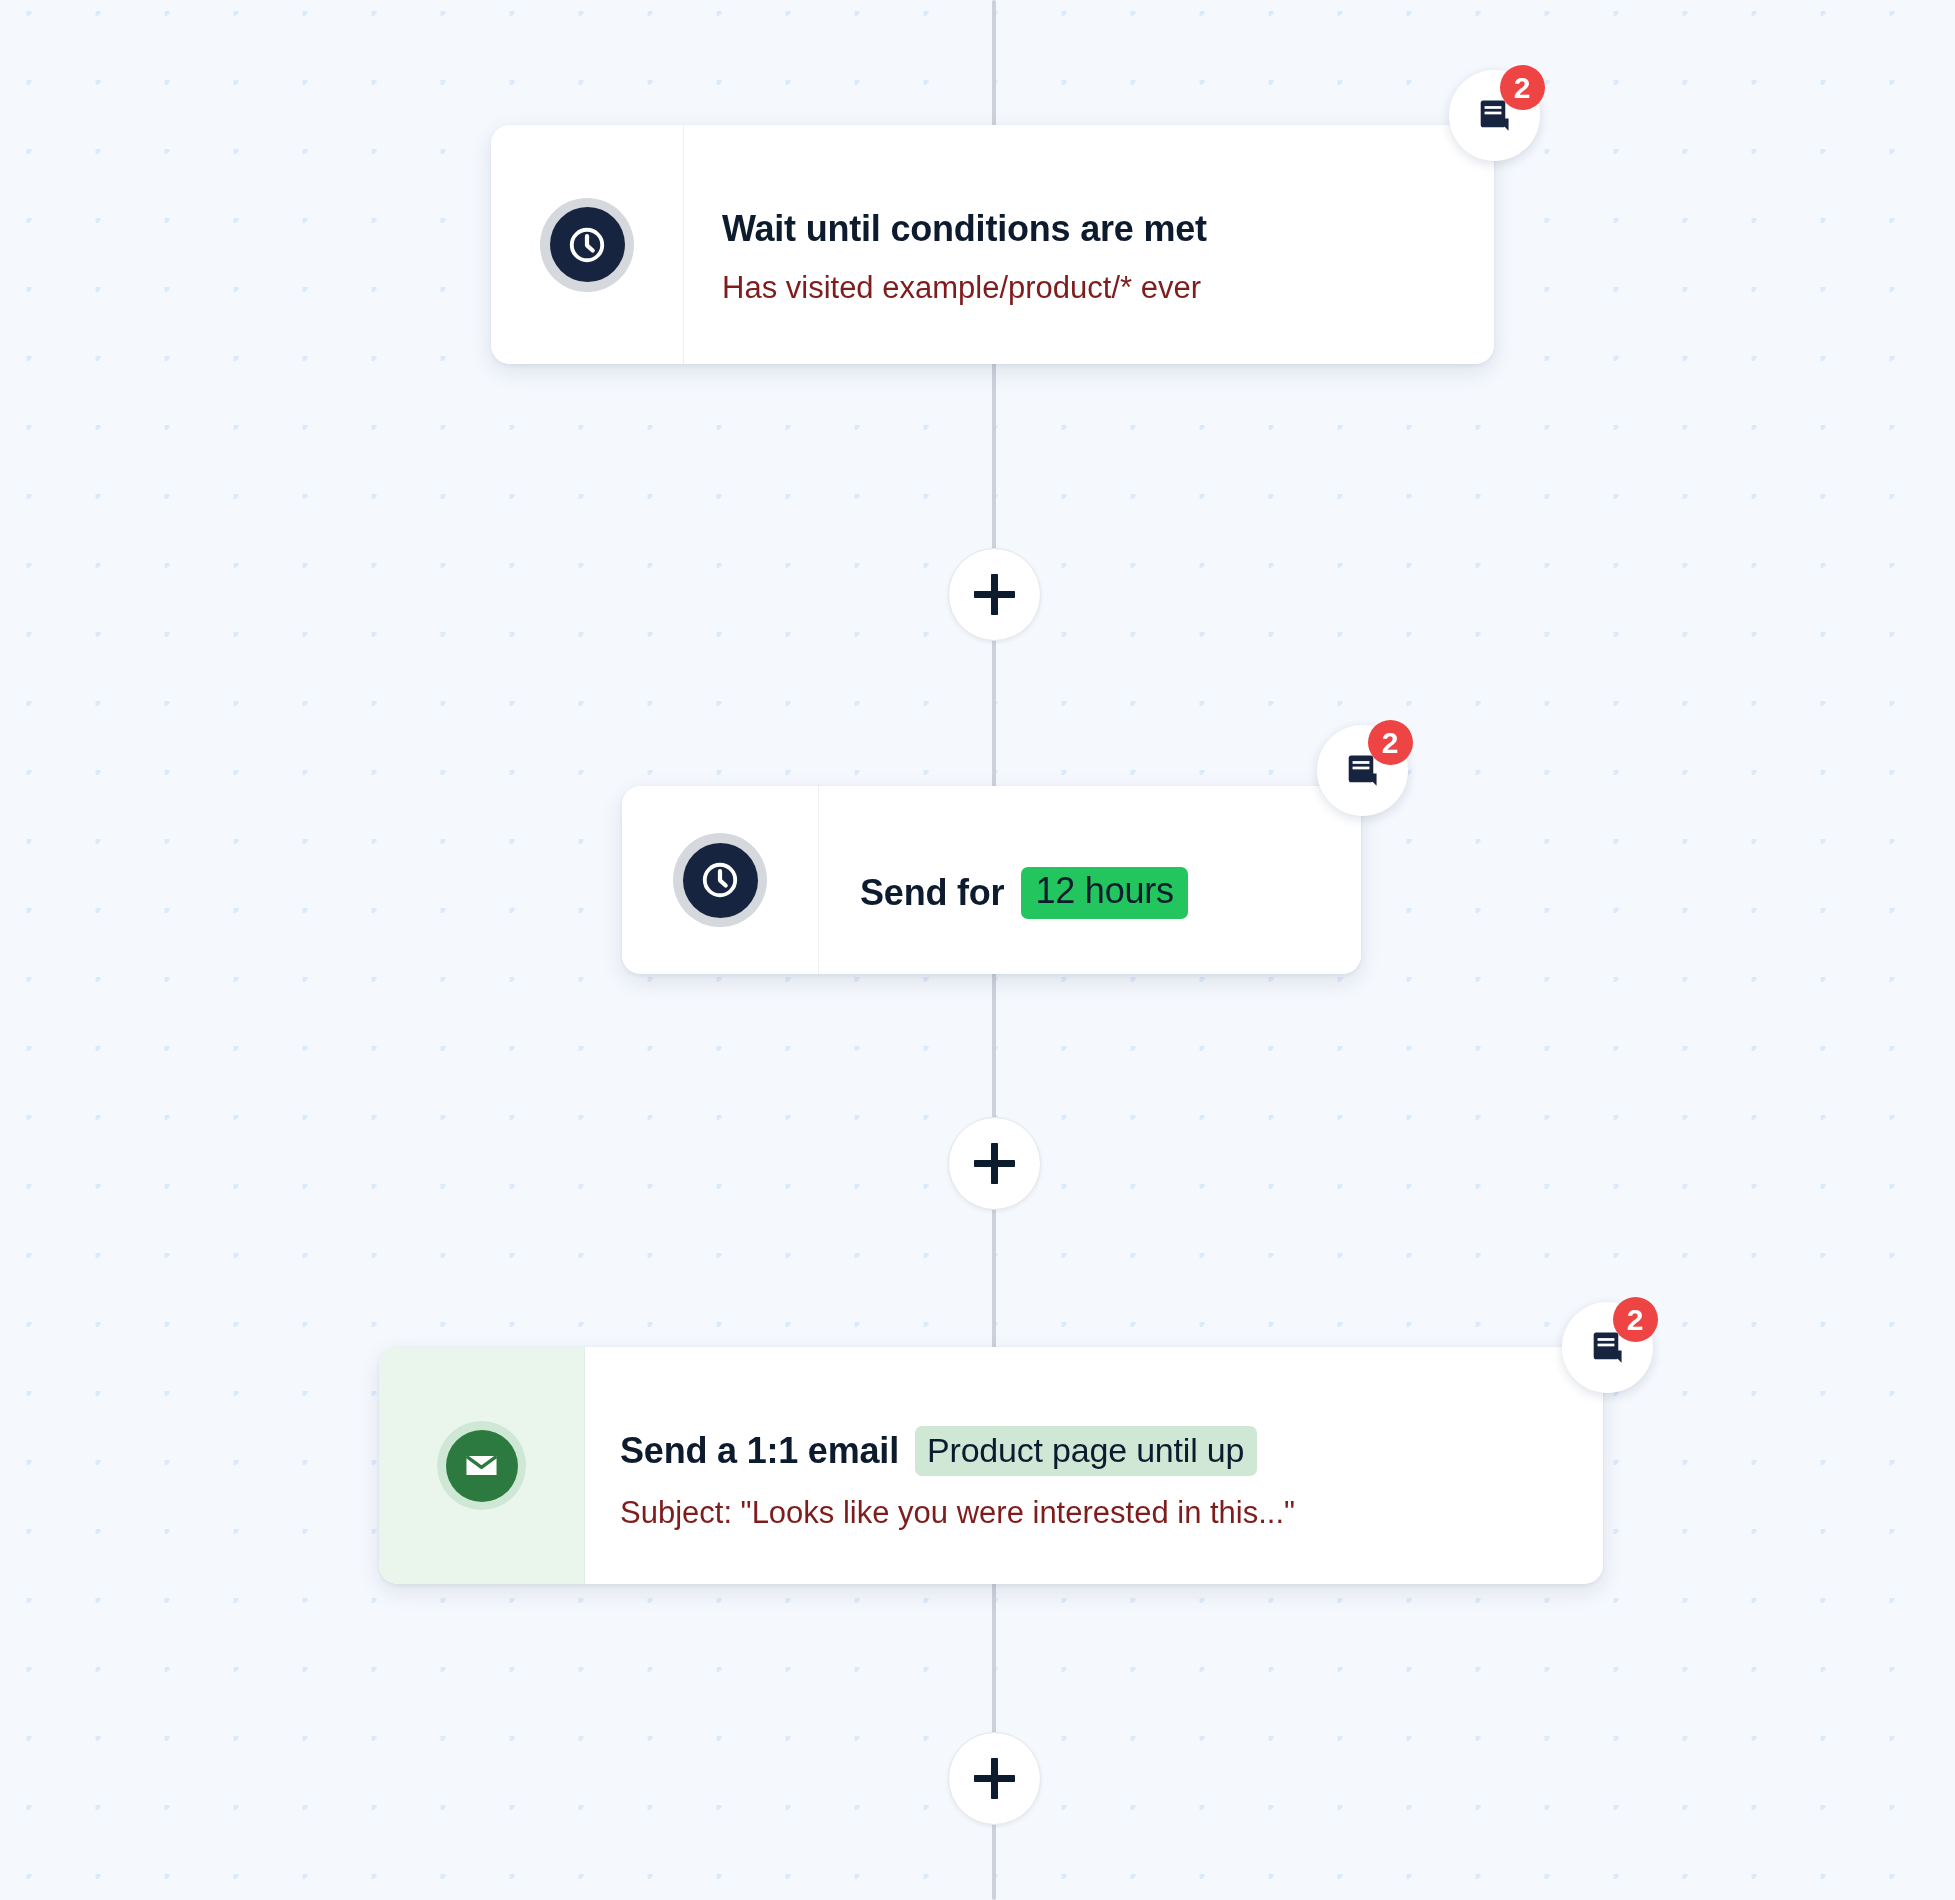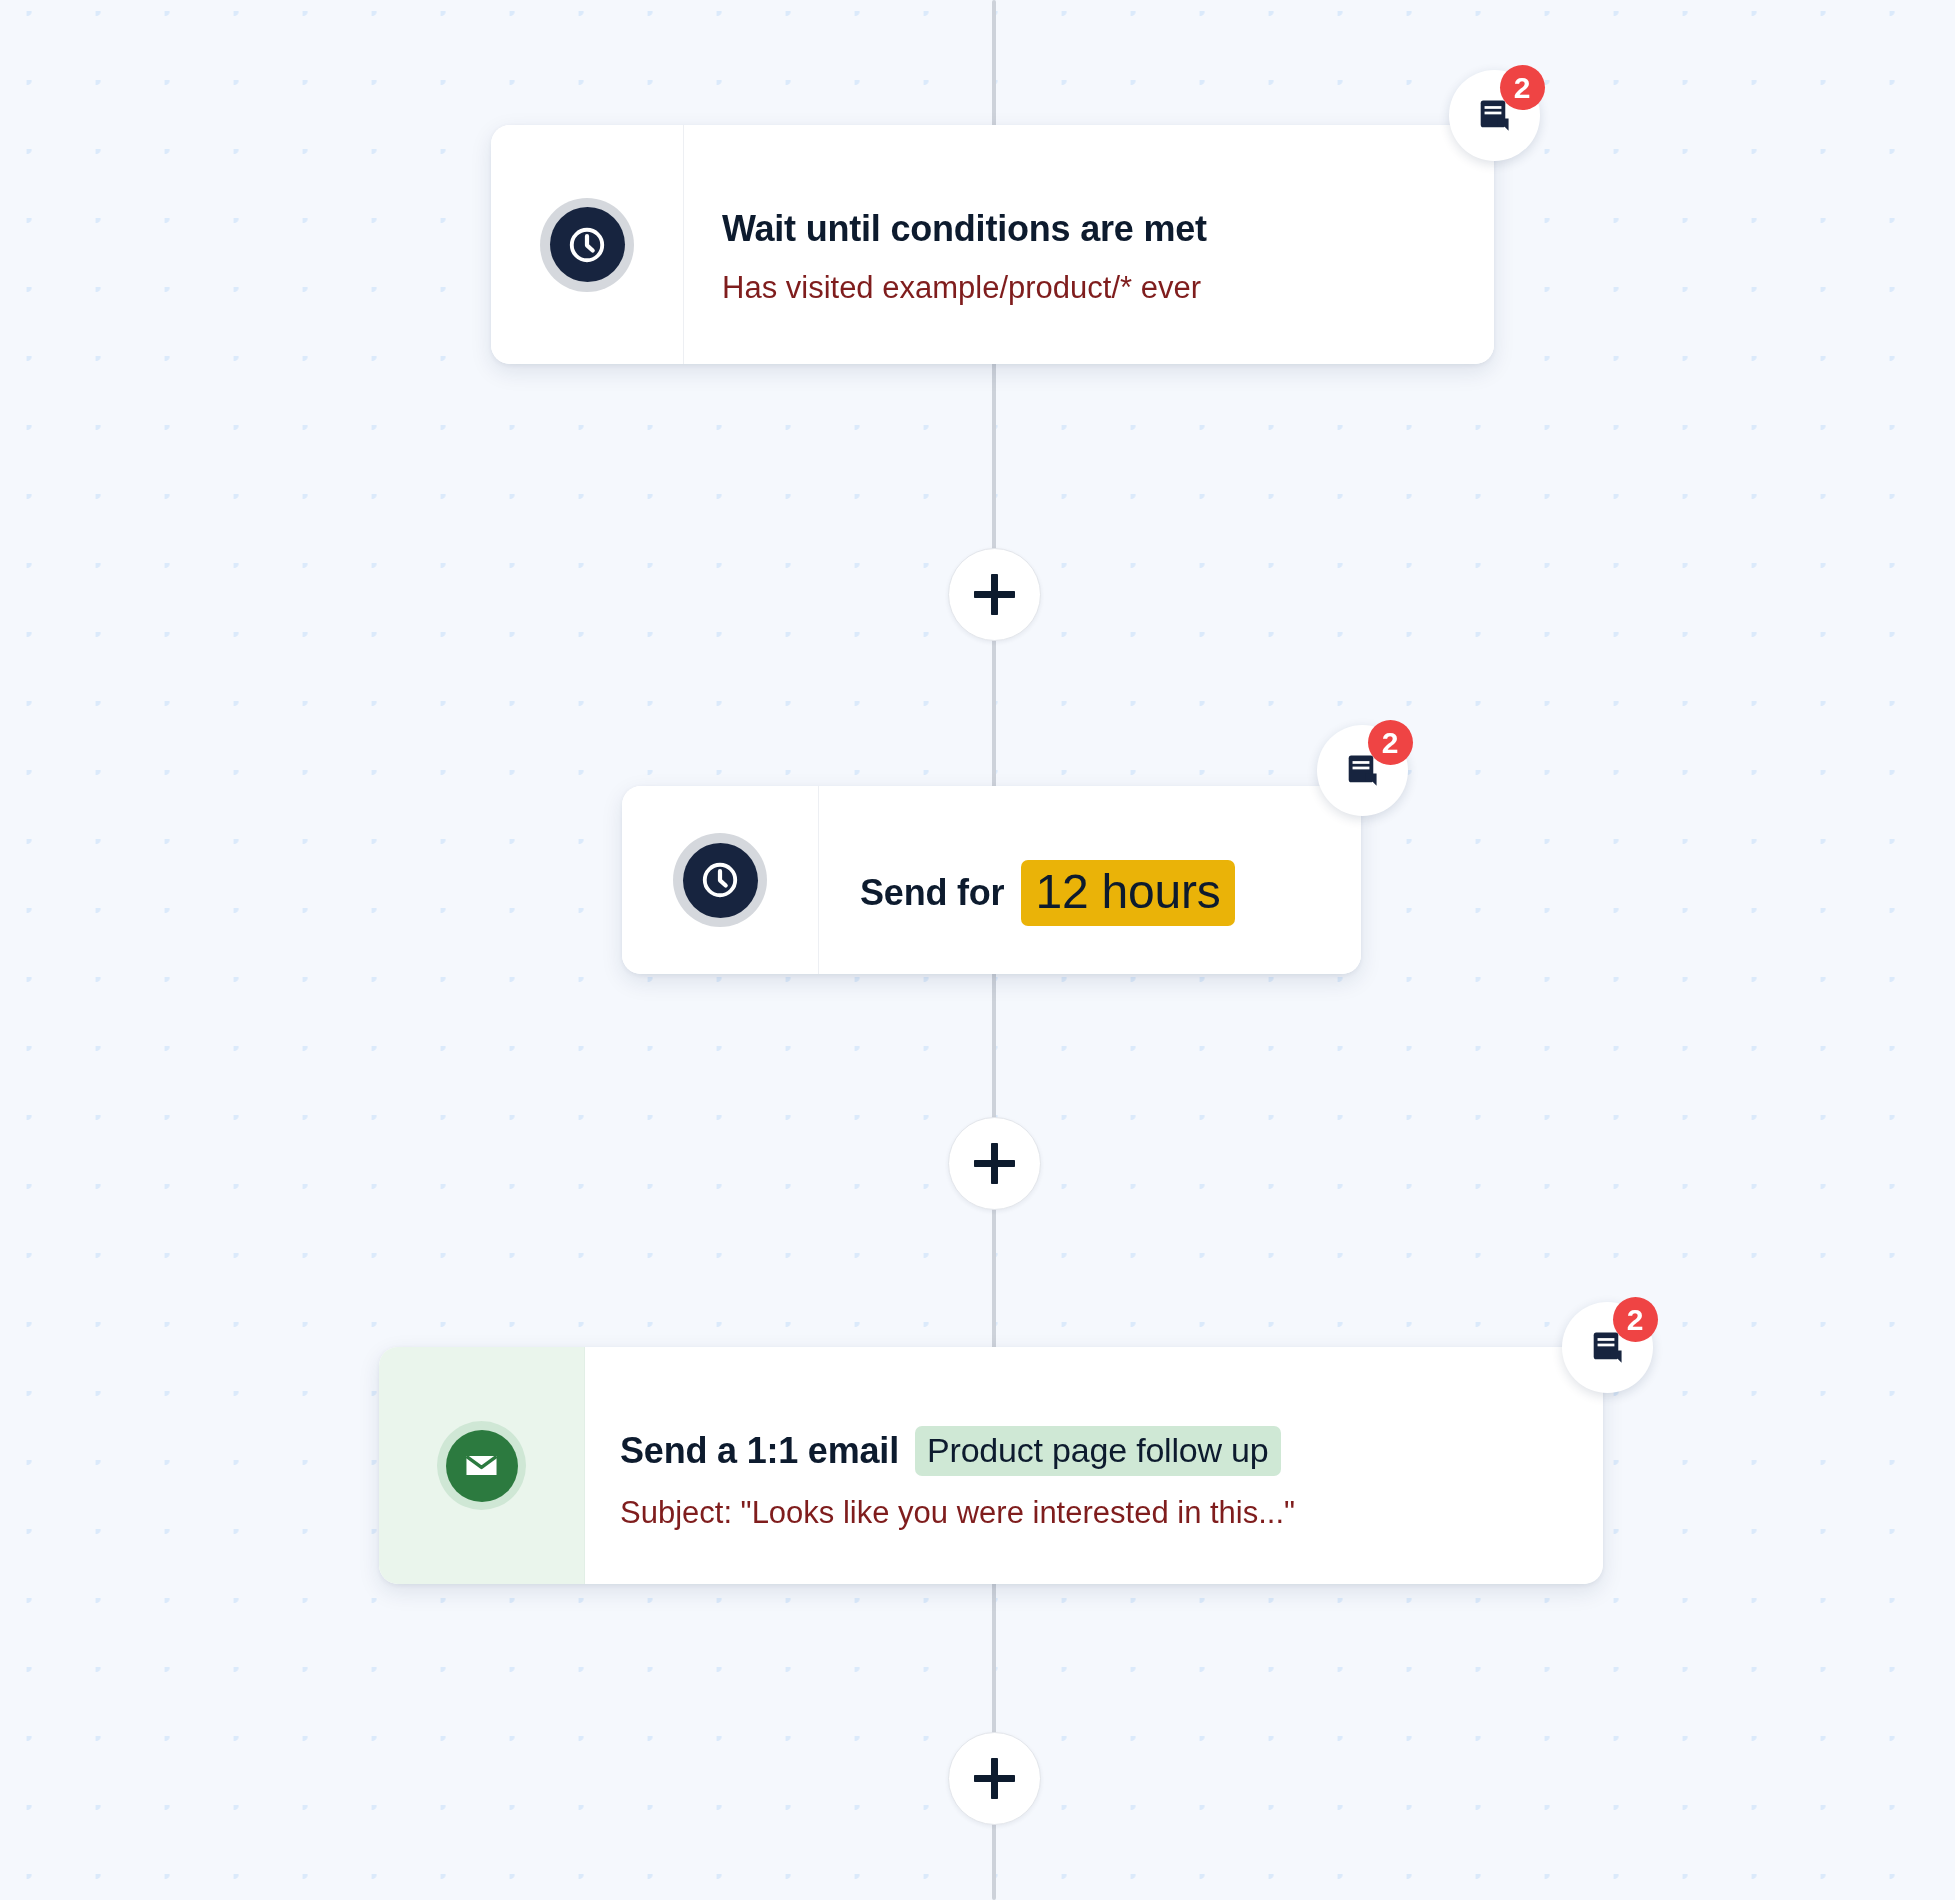--- a/index.html
+++ b/index.html
@@ -150,23 +150,23 @@
     white-space: nowrap;
   }
 
   .chip {
     display: inline-block;
     border-radius: 7px;
     white-space: nowrap;
     font-weight: normal;
   }
   .chip.gray {
-    background: #eab308;
+    background: #22c55e;
     color: #0d1b2e;
-    font-size: 48px;
+    font-size: 36px;
     padding: 4.7px 14px 7.8px 14px;
   }
   .chip.green {
     background: #cfe8d5;
     color: #0d1b2e;
     font-size: 34px;
     padding: 4.7px 12.5px 7.8px 12.5px;
   }
 
   
@@ -293,21 +293,21 @@
           <svg width="41" height="41" viewBox="0 0 24 24">
             <path d="M3.2 6.4 h17.6 v11.2 h-17.6 z" fill="#ffffff"></path>
             <path d="M3.2 6.7 L12 13.1 L20.8 6.7" fill="none" stroke="#2c7a3f" stroke-width="2.0" stroke-linejoin="round"></path>
           </svg>
         </div>
       </div>
     </div>
     <div class="body-panel" style="padding-left:35px;border-radius:21px;">
       <div class="node-title" style="margin-bottom:19px;">
         <span>Send a 1:1 email</span>
-        <span class="chip green" style="margin-left:15.6px;">Product page follow up</span>
+        <span class="chip green" style="margin-left:15.6px;">Product page until up</span>
       </div>
       <div class="node-sub">Subject: "Looks like you were interested in this..."</div>
     </div>
 
     <div class="comment-badge" style="left:1183px; top:-45px;">
       <span class="glyph">
         <svg width="44" height="44" viewBox="0 0 24 24">
           <rect x="4.2" y="3.6" width="13.4" height="14.6" rx="1.4" fill="#17243f"></rect>
           <rect x="6.3" y="6.6" width="9.2" height="1.5" fill="#ffffff"></rect>
           <rect x="6.3" y="9.6" width="9.2" height="1.5" fill="#ffffff"></rect>

